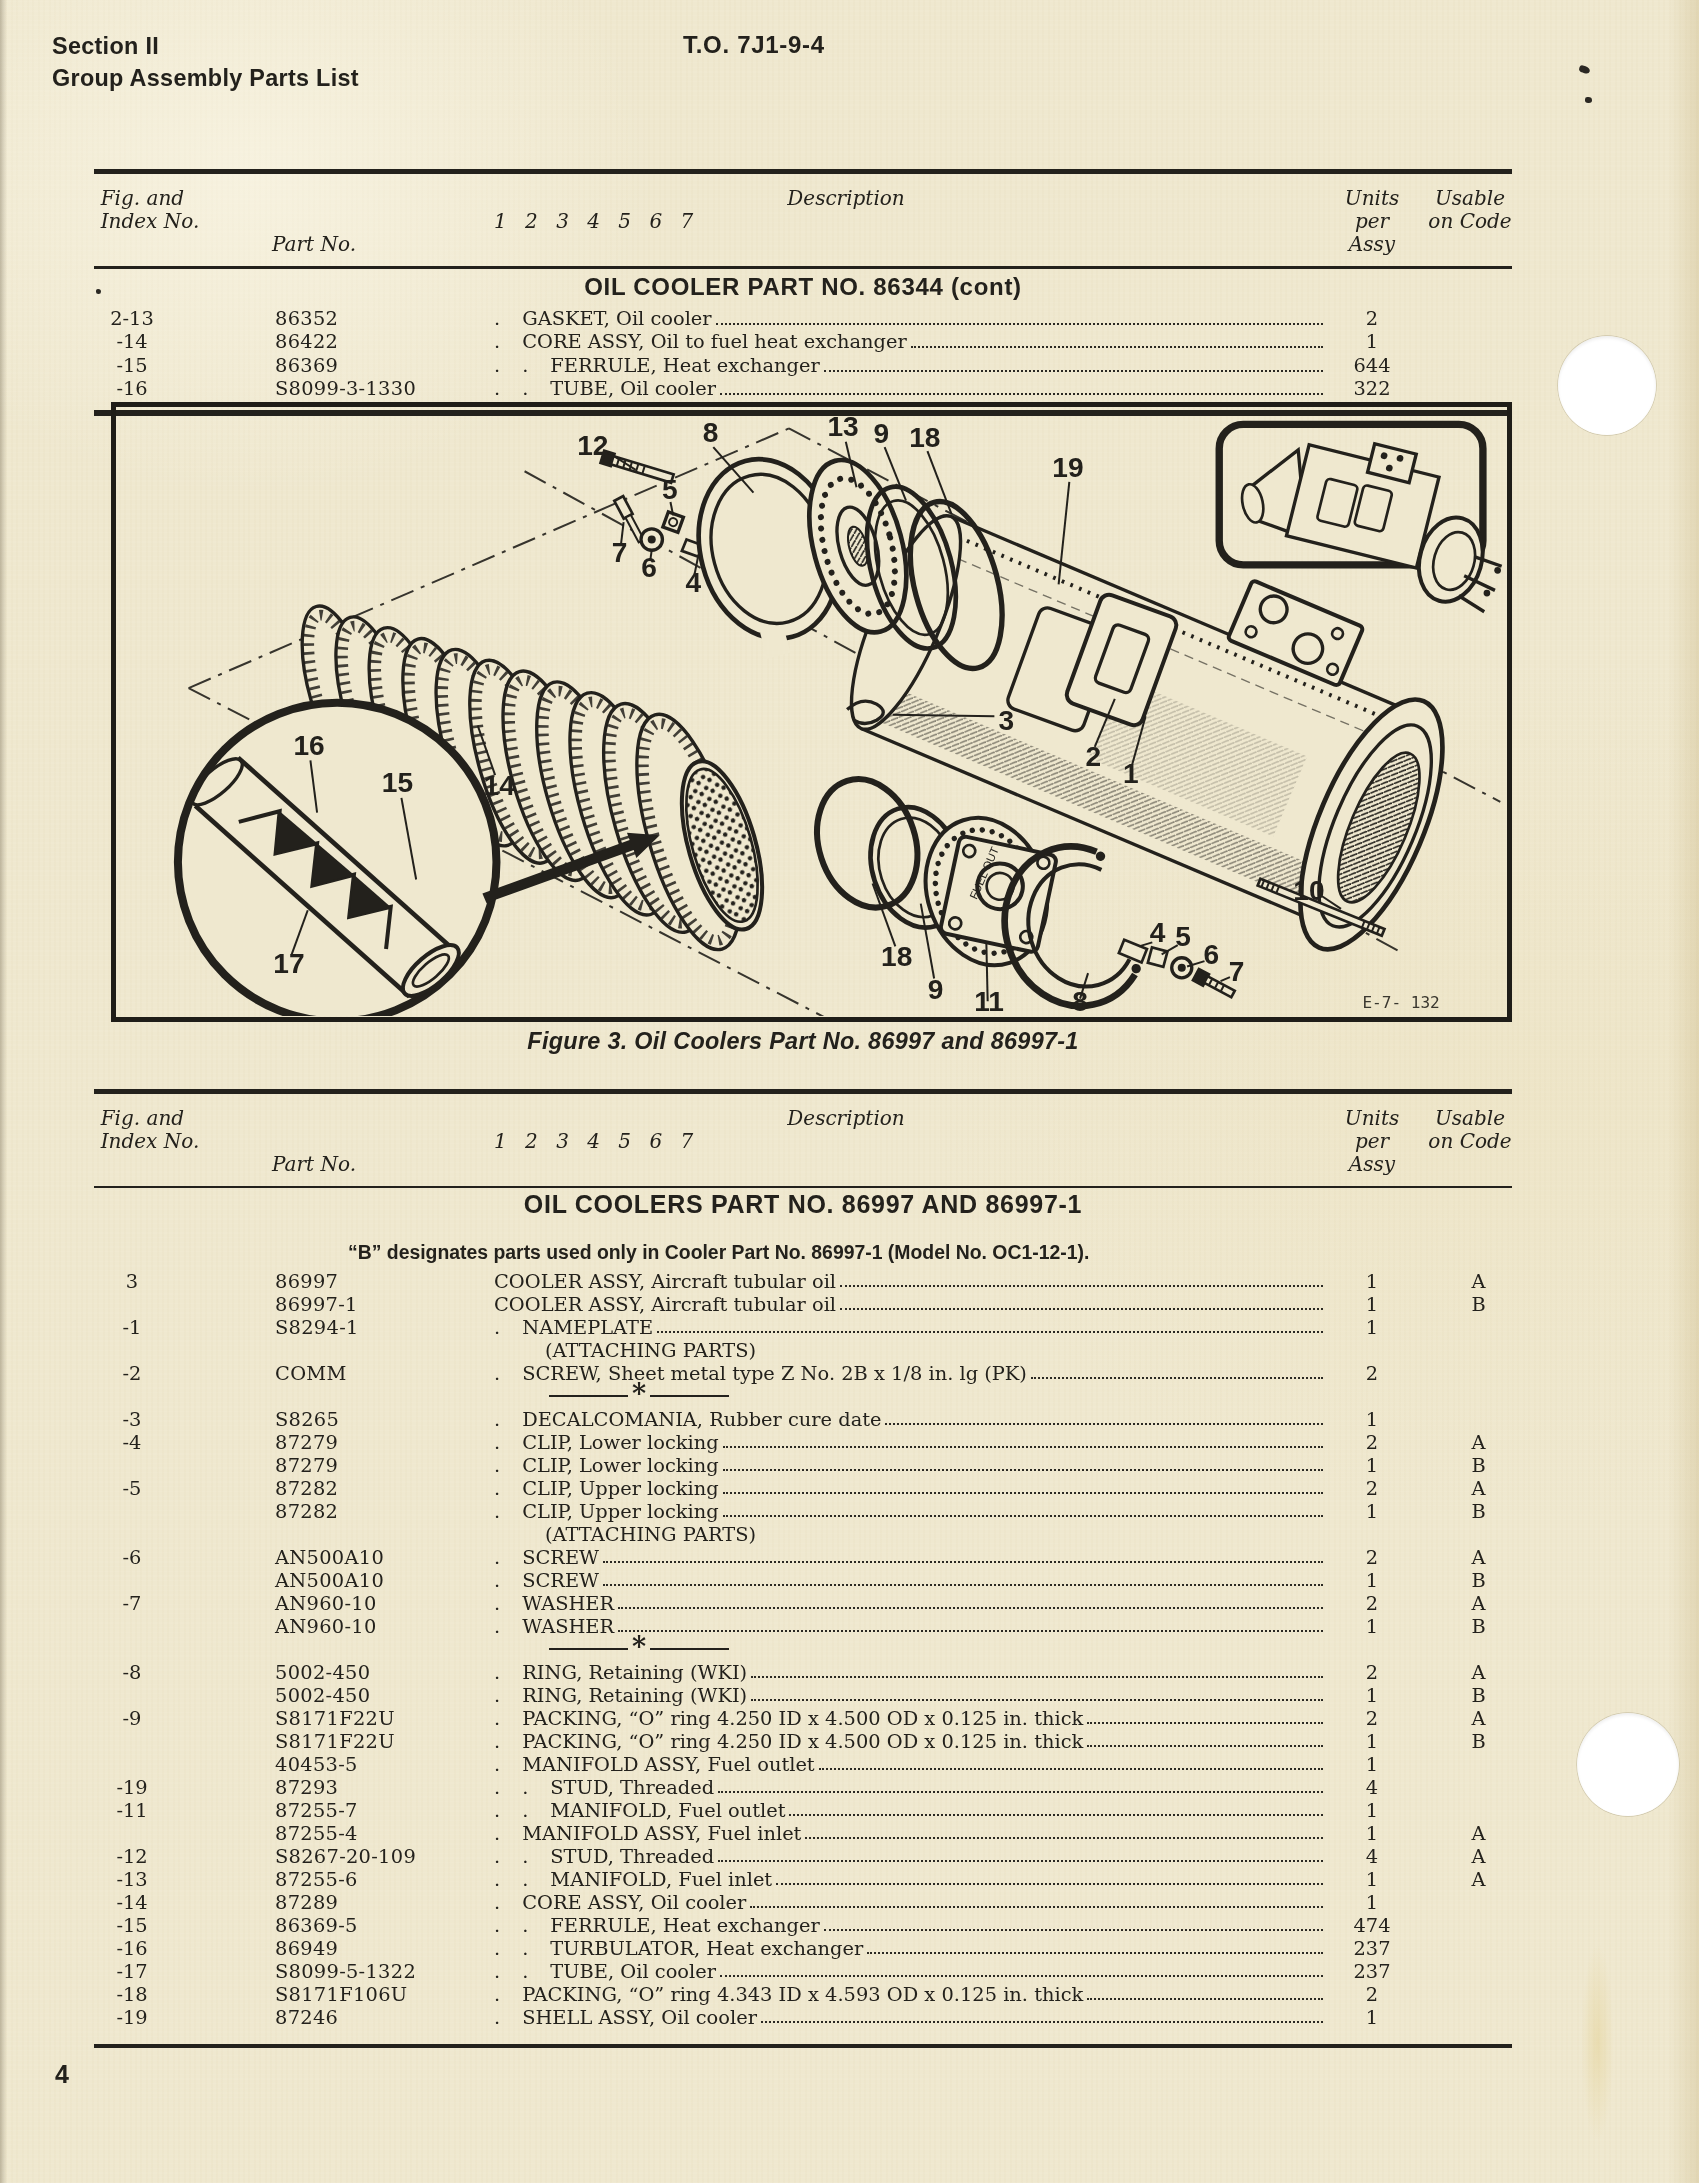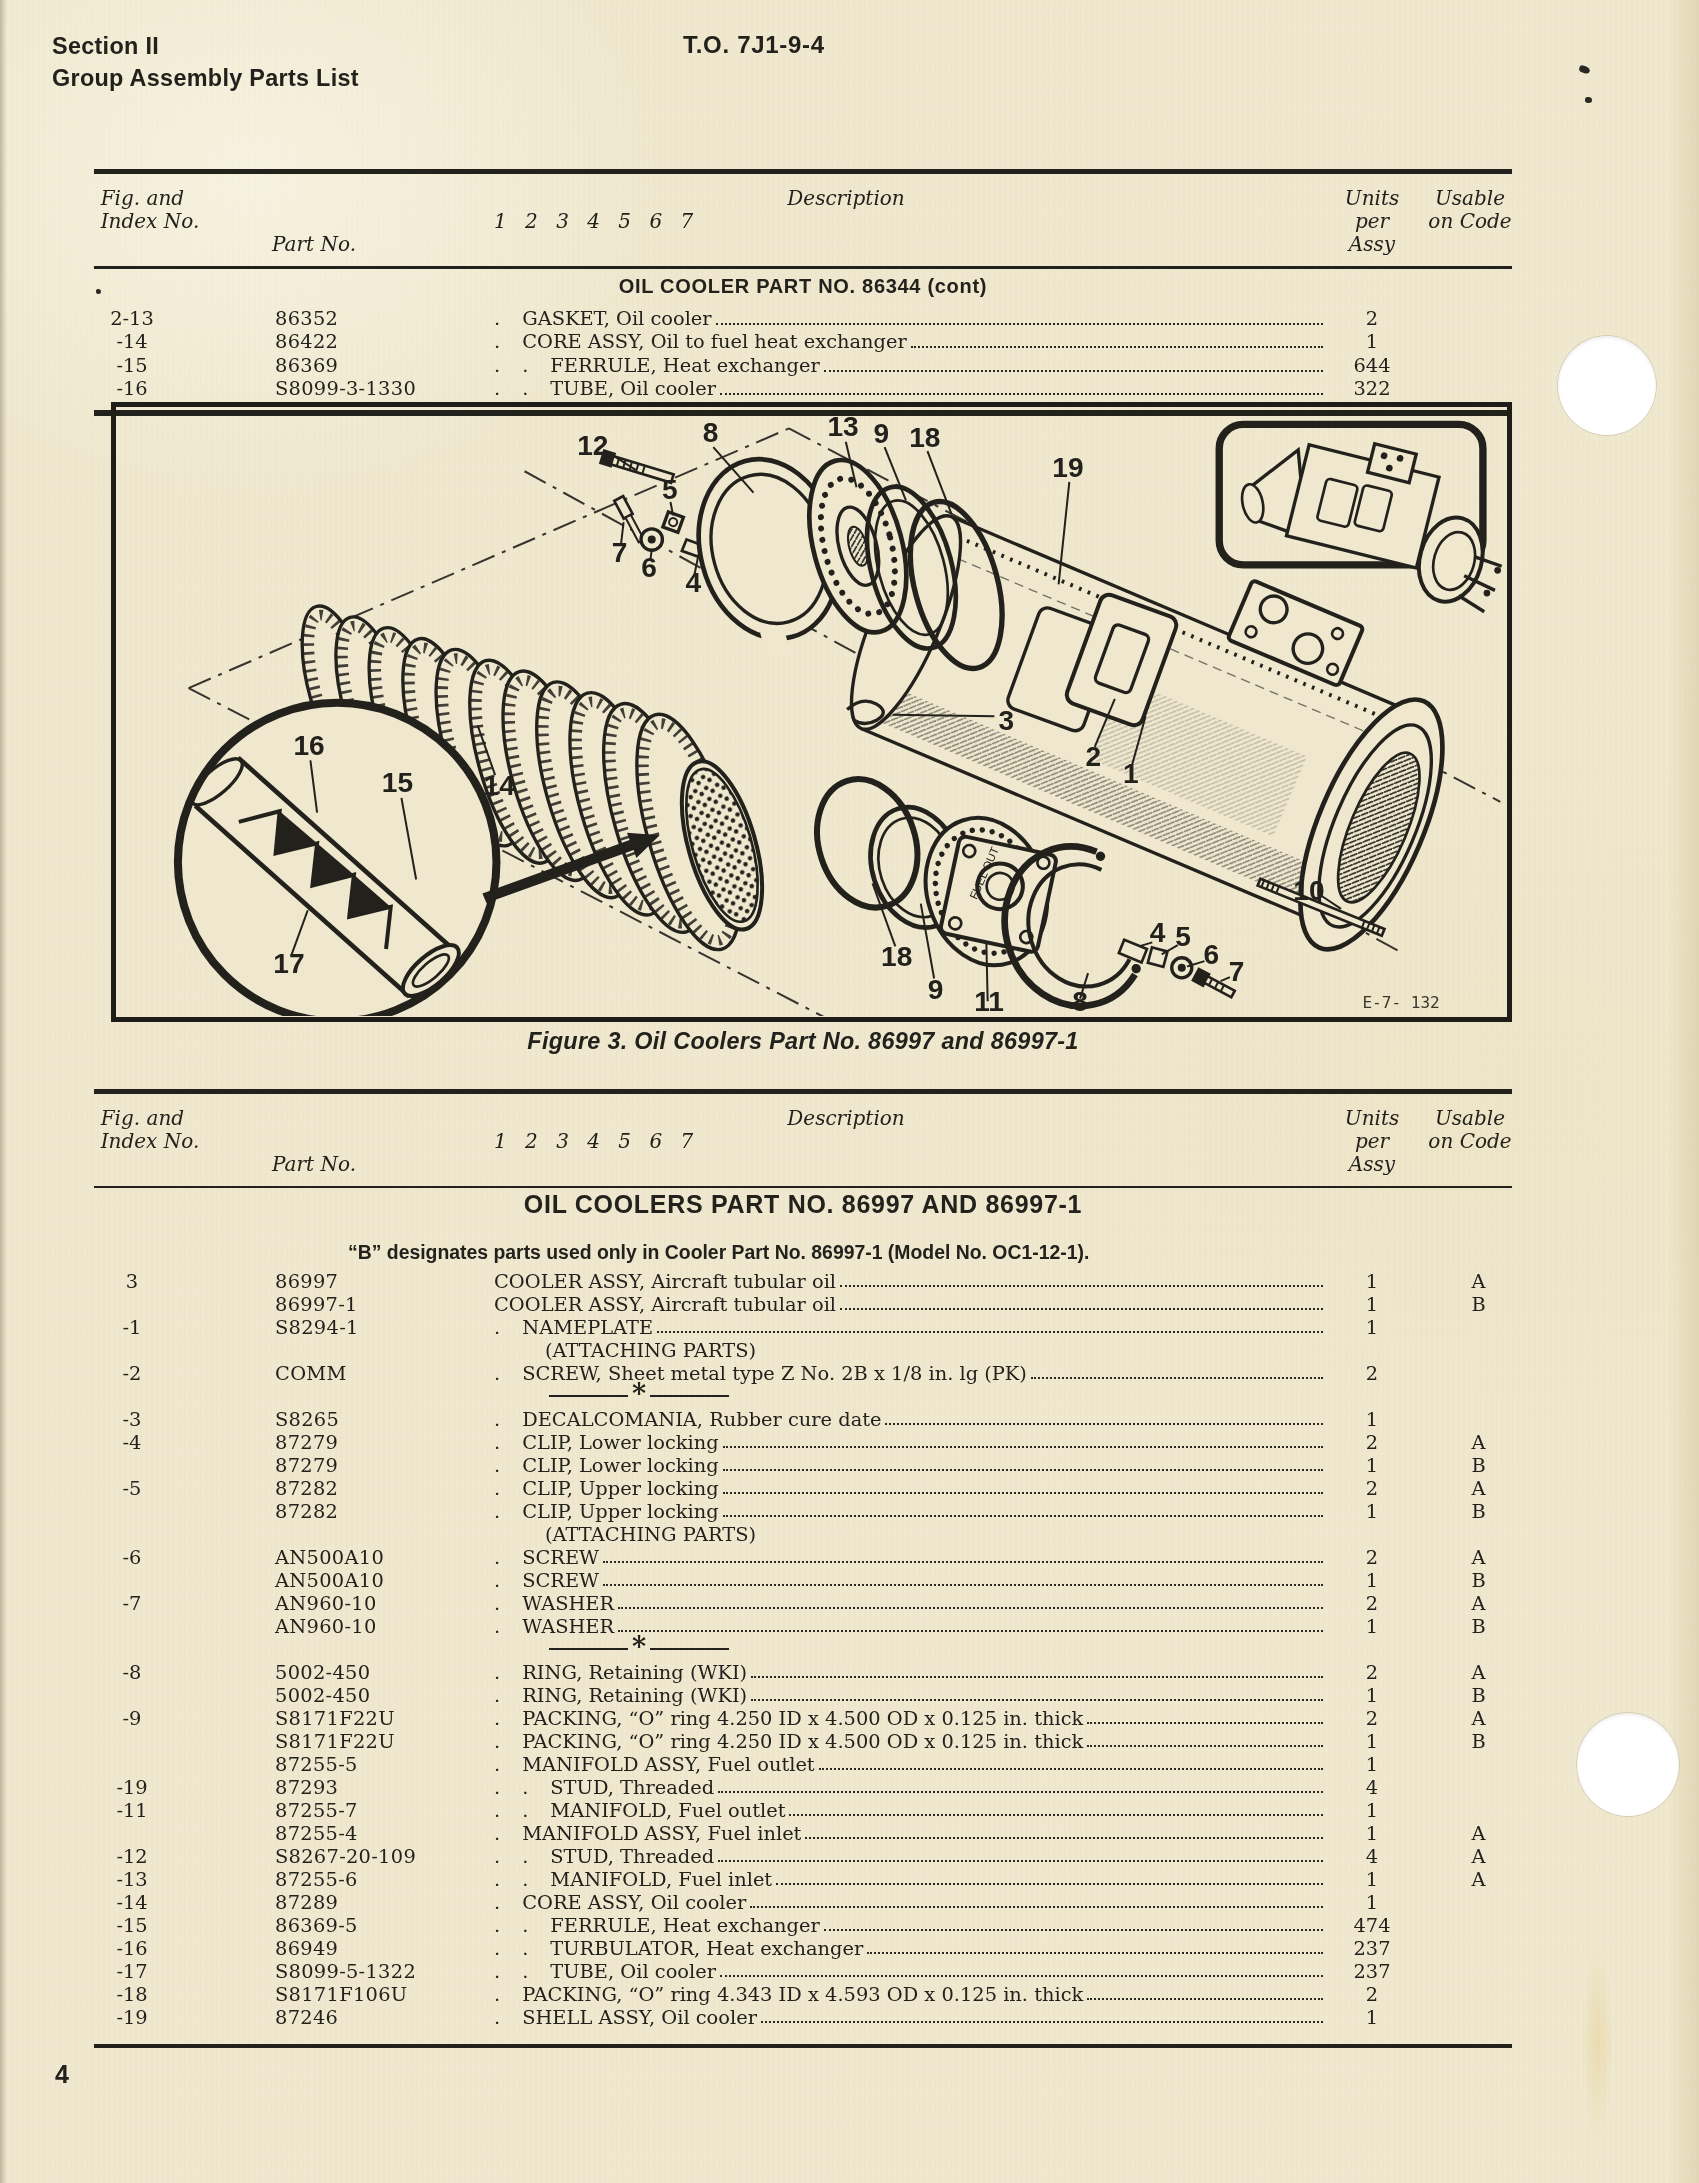--- a/index.html
+++ b/index.html
@@ -41,21 +41,21 @@
   .h-part{align-self:end;padding-left:37px;}
   .h-desc{position:relative;}
   .h-desc-top{text-align:center;transform:translateX(-67px);}
   .h-levels{word-spacing:12px;}
   .h-units{text-align:center;}
   .h-code{text-align:center;transform:translateX(8px);}
   .thead .twoline{display:flex;flex-direction:column;}
   .mid{margin-top:10px;}
 
   .ttl{text-align:center;font:bold 25px/29.5px "Liberation Sans",sans-serif;letter-spacing:0.7px;margin-top:2px;}
-  .t1 .ttl{margin-top:4px;font-size:20px;line-height:27px;}
+  .t1 .ttl{margin-top:4px;font-size:24px;line-height:27px;}
   .codenotes{font:bold 19.4px/23px "Liberation Sans",sans-serif;margin-top:21px;}
   .codenotes .l1{margin-left:211px;}
   .codenotes .l2{margin-left:254px;}
 
   .rows{display:block;}
   .t1 .rows{margin-top:6.7px;}
   .t2 .rows{margin-top:6px;}
   .trow{display:grid;grid-template-columns:141px 259px 1fr 80px 100px;height:23px;
         font:19.4px/23px "DejaVu Serif",serif;white-space:nowrap;}
   .t1 .trow{height:23.4px;line-height:23.4px;}
@@ -682,21 +682,21 @@
           <div class="c desc">
             <span class="lvl">.</span>
             <span class="dtxt">PACKING, “O” ring 4.250 ID x 4.500 OD x 0.125 in. thick</span>
             <span class="lead"></span>
           </div>
           <div class="c units">1</div>
           <div class="c code">B</div>
         </div>
         <div class="trow">
           <div class="c idx"></div>
-          <div class="c part">87255-5</div>
+          <div class="c part">40453-5</div>
           <div class="c desc">
             <span class="lvl">.</span>
             <span class="dtxt">MANIFOLD ASSY, Fuel outlet</span>
             <span class="lead"></span>
           </div>
           <div class="c units">1</div>
           <div class="c code"></div>
         </div>
         <div class="trow">
           <div class="c idx">-19</div>

